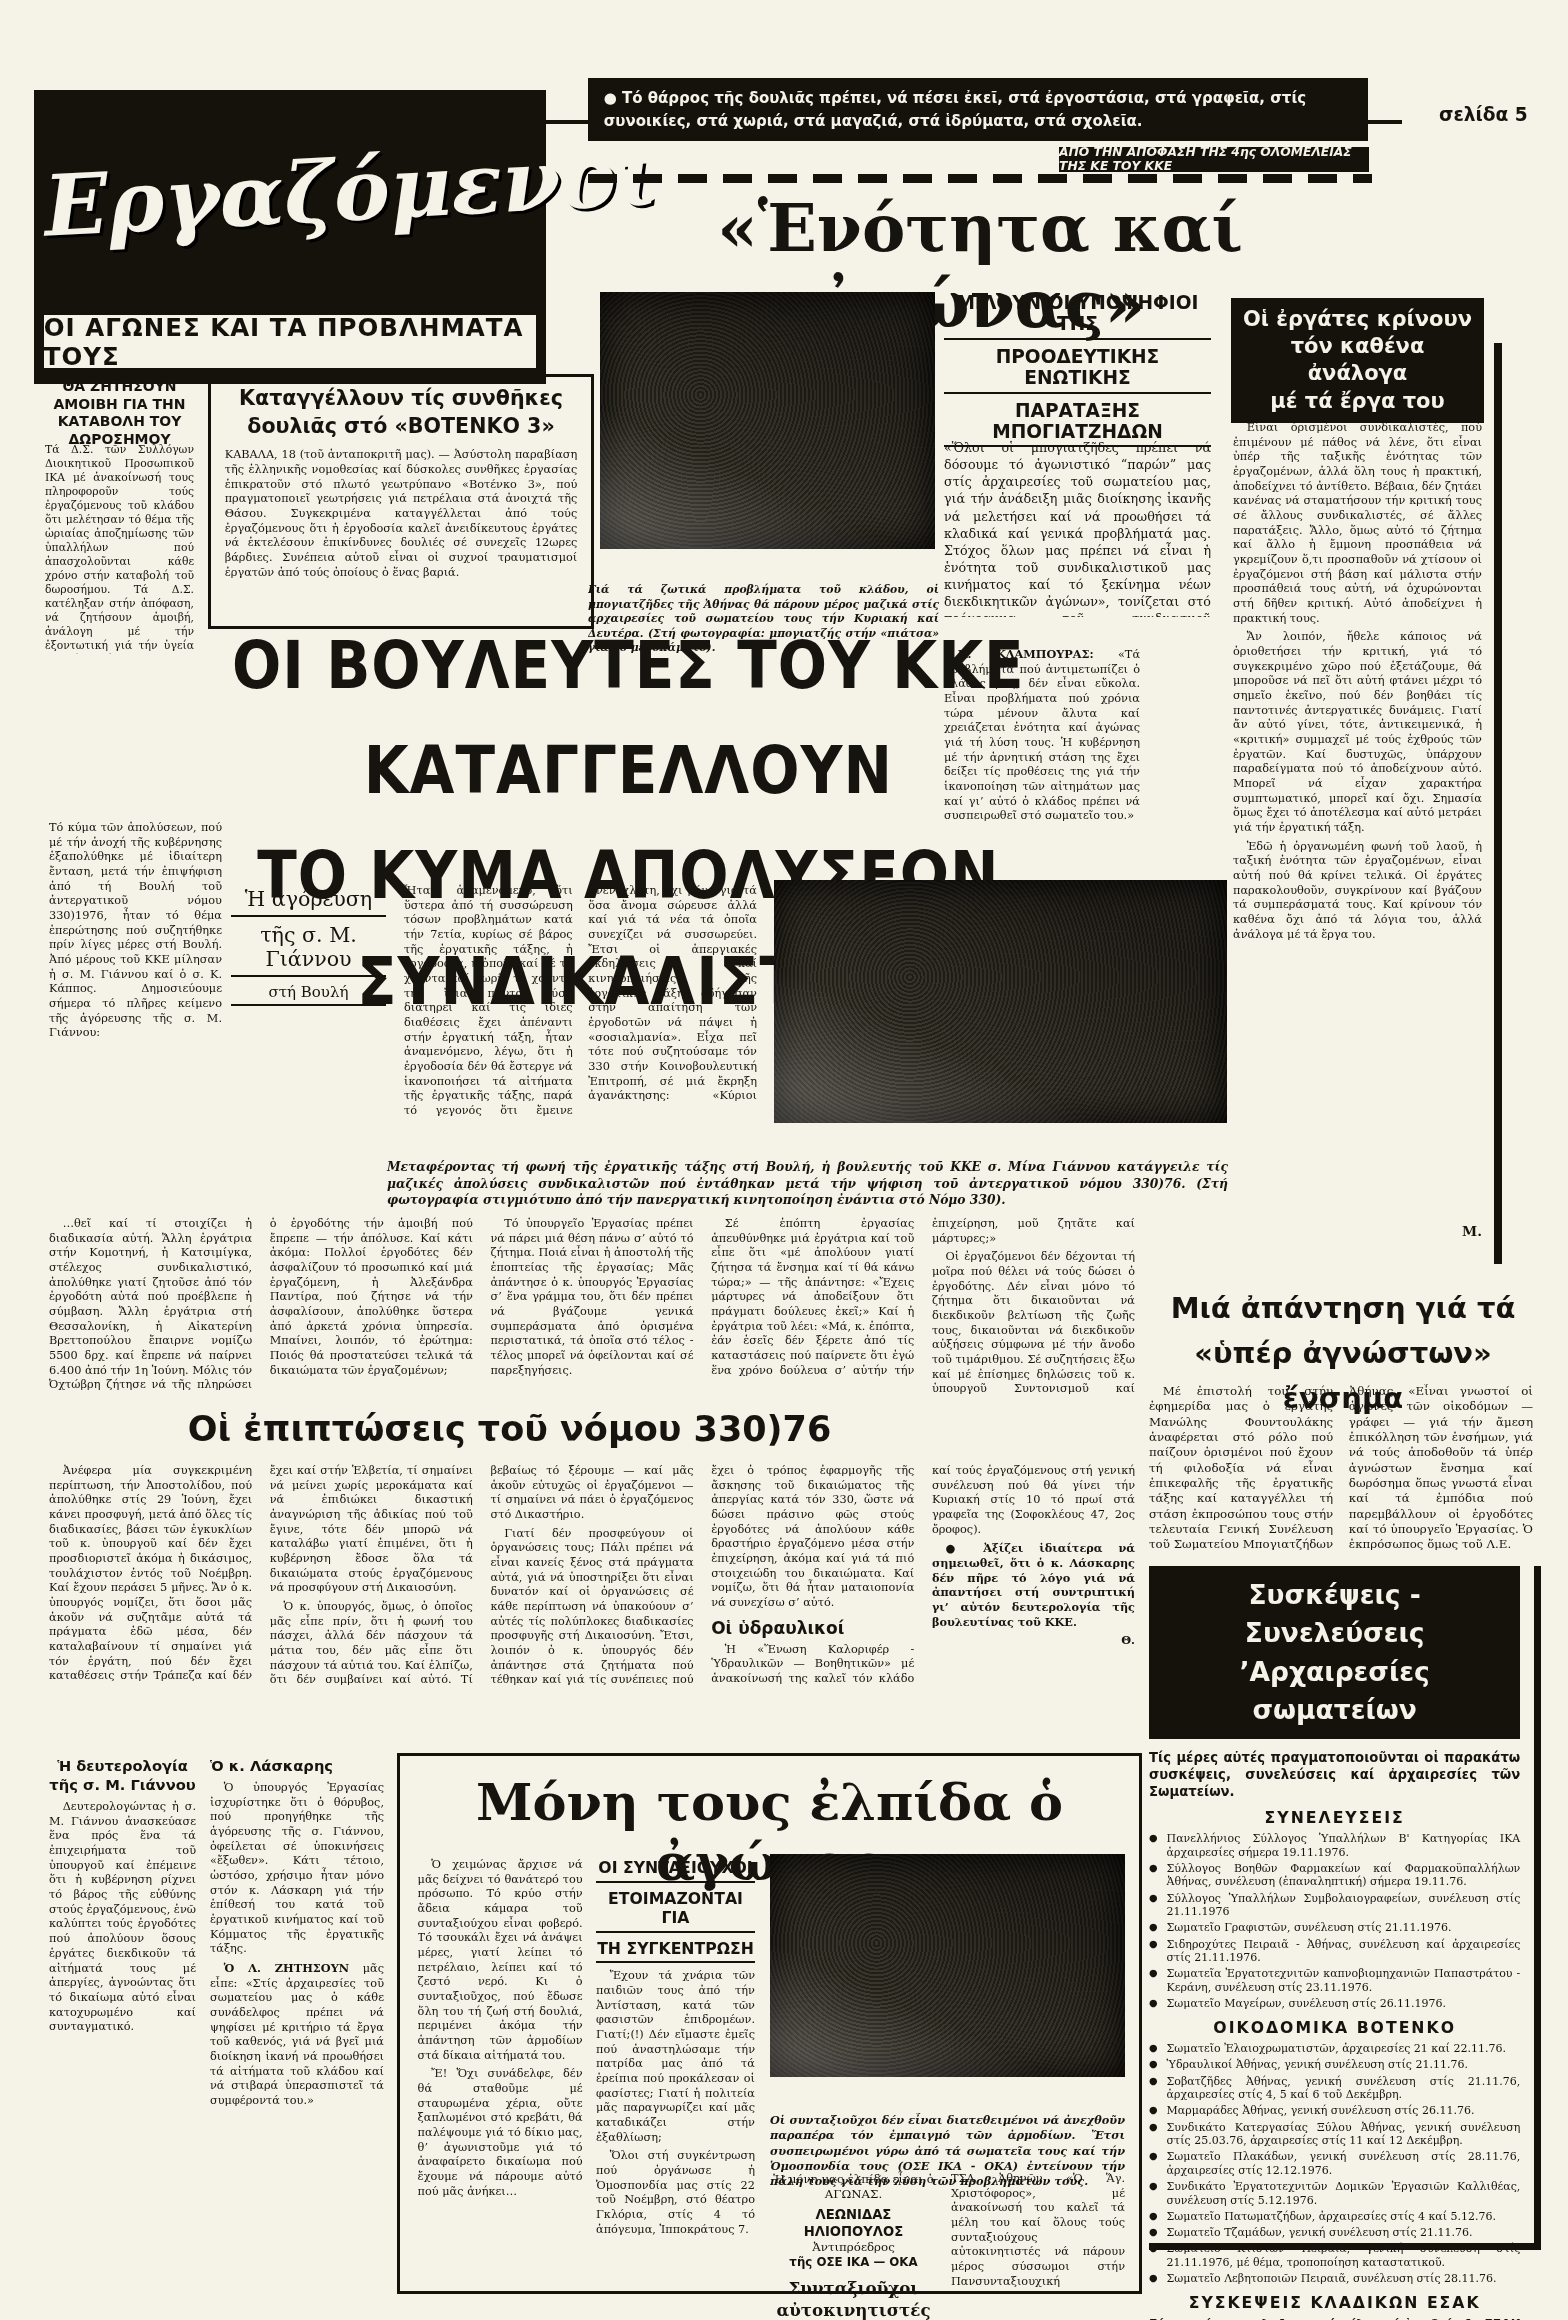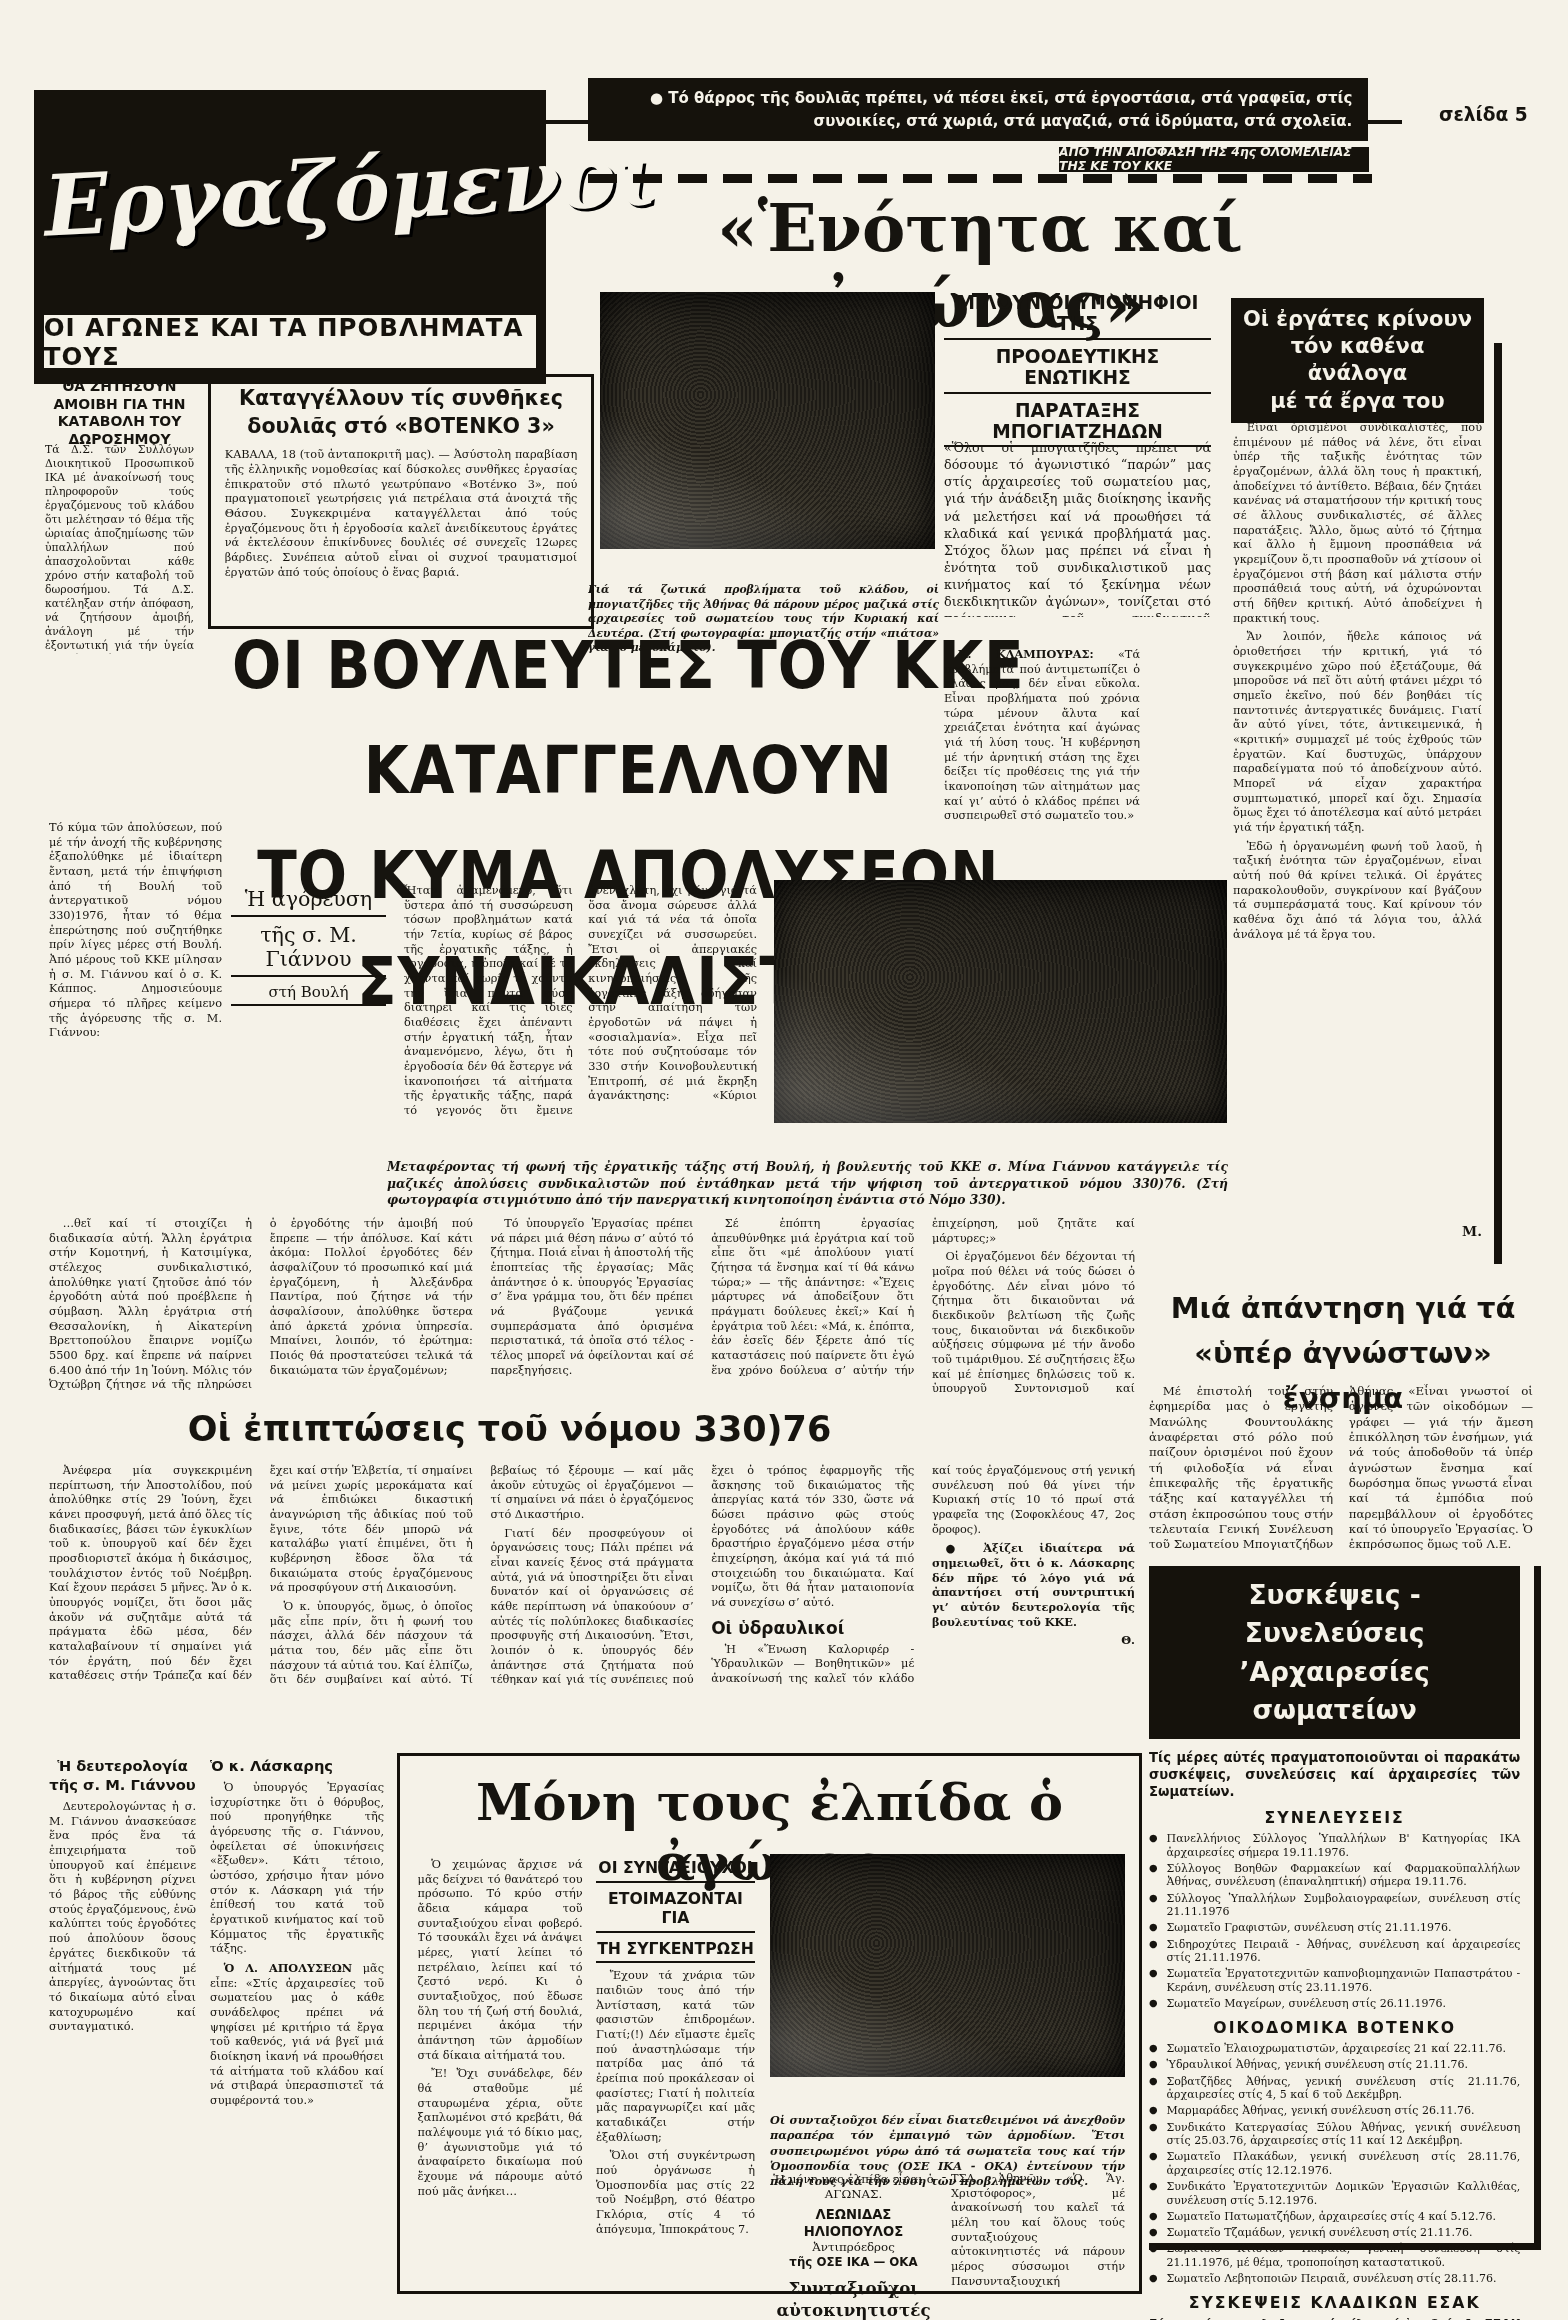--- a/index.html
+++ b/index.html
@@ -38,21 +38,21 @@
     <div style="position:absolute;left:9.8px;top:5.9px;right:9.8px;height:196px;color:#f5f2e8;
                 font-family:'DejaVu Serif',serif;font-style:italic;font-weight:bold;font-size:84px;
                 transform:rotate(-3deg);text-align:center;line-height:196px;text-shadow:2.9px 2.9px 0 #000;">Εργαζόμενοι</div>
     <div style="position:absolute;left:7.8px;bottom:13.7px;right:7.8px;height:53px;background:#f5f2e8;border:2.9px solid #15120c;
                 display:flex;align-items:center;justify-content:center;">
       <span class="sans" style="font-weight:bold;font-size:24.5px;letter-spacing:1px;color:#15120c;">ΟΙ ΑΓΩΝΕΣ ΚΑΙ ΤΑ ΠΡΟΒΛΗΜΑΤΑ ΤΟΥΣ</span>
     </div>
   </div>
 
   <div class="abs blackbox sans" style="left:588px;top:78px;width:780px;height:63px;padding:8.8px 15.7px;box-sizing:border-box;
-       font-size:15px;font-weight:bold;line-height:1.55;text-align:right;">● Τό θάρρος τῆς δουλιᾶς πρέπει, νά πέσει ἐκεῖ, στά ἐργοστάσια, στά γραφεῖα, στίς συνοικίες, στά χωριά, στά μαγαζιά, στά ἱδρύματα, στά σχολεῖα.</div>
+       font-size:15px;font-weight:bold;line-height:1.55;">● Τό θάρρος τῆς δουλιᾶς πρέπει, νά πέσει ἐκεῖ, στά ἐργοστάσια, στά γραφεῖα, στίς συνοικίες, στά χωριά, στά μαγαζιά, στά ἱδρύματα, στά σχολεῖα.</div>
 
   <div class="abs blackbox sans" style="left:1059px;top:147px;width:310px;height:24.5px;display:flex;align-items:center;justify-content:center;
        font-size:12.3px;font-weight:bold;font-style:italic;">ΑΠΟ ΤΗΝ ΑΠΟΦΑΣΗ ΤΗΣ 4ης ΟΛΟΜΕΛΕΙΑΣ ΤΗΣ ΚΕ ΤΟΥ ΚΚΕ</div>
 
   <div class="abs" style="left:588px;top:174px;width:784px;height:8.8px;
        background:repeating-linear-gradient(90deg,#15120c 0 29px,transparent 29px 45px);"></div>
 
   <div class="abs" style="left:588px;top:190px;width:784px;text-align:center;font-weight:bold;font-size:65px;
        font-family:'DejaVu Serif',serif;">«Ἑνότητα καί ἀγώνας»</div>
 
@@ -140,21 +140,21 @@
        <span>«Τά προβλήματα πού ἀντιμετωπίζει ὁ κλάδος μας, δέν εἶναι εὔκολα. Εἶναι προβλήματα πού χρόνια τώρα μένουν ἄλυτα καί χρειάζεται ἑνότητα καί ἀγώνας γιά τή λύση τους. Ἡ κυβέρνηση μέ τήν ἀρνητική στάση της ἔχει δείξει τίς προθέσεις της γιά τήν ἱκανοποίηση τῶν αἰτημάτων μας καί γι’ αὐτό ὁ κλάδος πρέπει νά συσπειρωθεῖ στό σωματεῖο του.»</span></p>
   </div>
 
   <div class="abs col" style="left:49px;top:1756px;width:147px;height:549px;font-size:11.3px;">
     <div class="sans" style="font-weight:bold;font-size:14.7px;text-align:center;margin-bottom:5.9px;">Ἡ δευτερολογία τῆς σ. Μ. Γιάννου</div>
     <p>Δευτερολογώντας ἡ σ. Μ. Γιάννου ἀνασκεύασε ἕνα πρός ἕνα τά ἐπιχειρήματα τοῦ ὑπουργοῦ καί ἐπέμεινε ὅτι ἡ κυβέρνηση ρίχνει τό βάρος τῆς εὐθύνης στούς ἐργαζόμενους, ἐνῶ καλύπτει τούς ἐργοδότες πού ἀπολύουν ὅσους ἐργάτες διεκδικοῦν τά αἰτήματά τους μέ ἀπεργίες, ἀγνοώντας ὅτι τό δικαίωμα αὐτό εἶναι κατοχυρωμένο καί συνταγματικό.</p>
   </div>
   <div class="abs col" style="left:210px;top:1756px;width:174px;height:549px;font-size:11.3px;">
     <div class="sans" style="font-weight:bold;font-size:14.7px;margin-bottom:5.9px;">Ὁ κ. Λάσκαρης</div>
     <p>Ὁ ὑπουργός Ἐργασίας ἰσχυρίστηκε ὅτι ὁ θόρυβος, πού προηγήθηκε τῆς ἀγόρευσης τῆς σ. Γιάννου, ὀφείλεται σέ ὑποκινήσεις «ἔξωθεν». Κάτι τέτοιο, ὡστόσο, χρήσιμο ἦταν μόνο στόν κ. Λάσκαρη γιά τήν ἐπίθεσή του κατά τοῦ ἐργατικοῦ κινήματος καί τοῦ Κόμματος τῆς ἐργατικῆς τάξης.</p>
-    <p><b>Ὁ Λ. ΑΠΟΛΥΣΕΩΝ</b>
+    <p><b>Ὁ Λ. ΖΗΤΗΣΟΥΝ</b>
        <span>μᾶς εἶπε: «Στίς ἀρχαιρεσίες τοῦ σωματείου μας ὁ κάθε συνάδελφος πρέπει νά ψηφίσει μέ κριτήριο τά ἔργα τοῦ καθενός, γιά νά βγεῖ μιά διοίκηση ἱκανή νά προωθήσει τά αἰτήματα τοῦ κλάδου καί νά στιβαρά ὑπερασπιστεῖ τά συμφέροντά του.»</span></p>
   </div>
 
   <div class="abs" style="left:397px;top:1753px;width:745px;height:541px;border:3.9px solid #15120c;box-sizing:border-box;">
     <div style="position:absolute;left:0;top:15.7px;width:100%;text-align:center;font-weight:bold;font-size:51px;
                 font-family:'DejaVu Serif',serif;">Μόνη τους ἐλπίδα ὁ ἀγώνας</div>
 
     <div class="col" style="position:absolute;left:17.6px;top:102px;width:165px;height:412px;font-size:11.3px;">
       <p>Ὁ χειμώνας ἄρχισε νά μᾶς δείχνει τό θανάτερό του πρόσωπο. Τό κρύο στήν ἄδεια κάμαρα τοῦ συνταξιούχου εἶναι φοβερό. Τό τσουκάλι ἔχει νά ἀνάψει μέρες, γιατί λείπει τό πετρέλαιο, λείπει καί τό ζεστό νερό. Κι ὁ συνταξιοῦχος, πού ἔδωσε ὅλη του τή ζωή στή δουλιά, περιμένει ἀκόμα τήν ἀπάντηση τῶν ἁρμοδίων στά δίκαια αἰτήματά του.</p>
       <p>Ἔ! Ὄχι συνάδελφε, δέν θά σταθοῦμε μέ σταυρωμένα χέρια, οὔτε ξαπλωμένοι στό κρεβάτι, θά παλέψουμε γιά τό δίκιο μας, θ’ ἀγωνιστοῦμε γιά τό ἀναφαίρετο δικαίωμα πού ἔχουμε νά πάρουμε αὐτό πού μᾶς ἀνήκει…</p>

